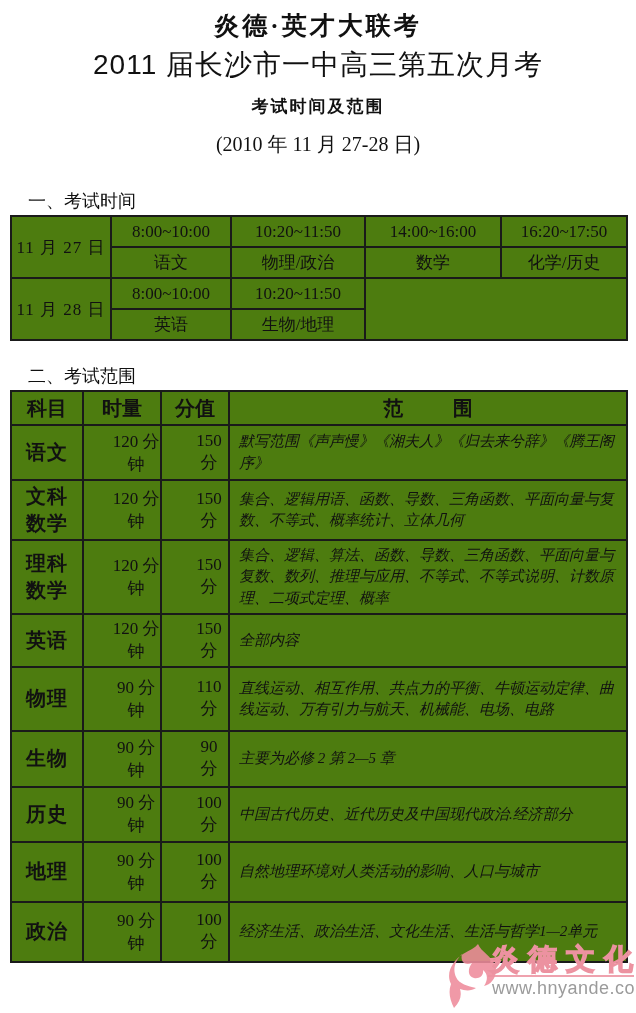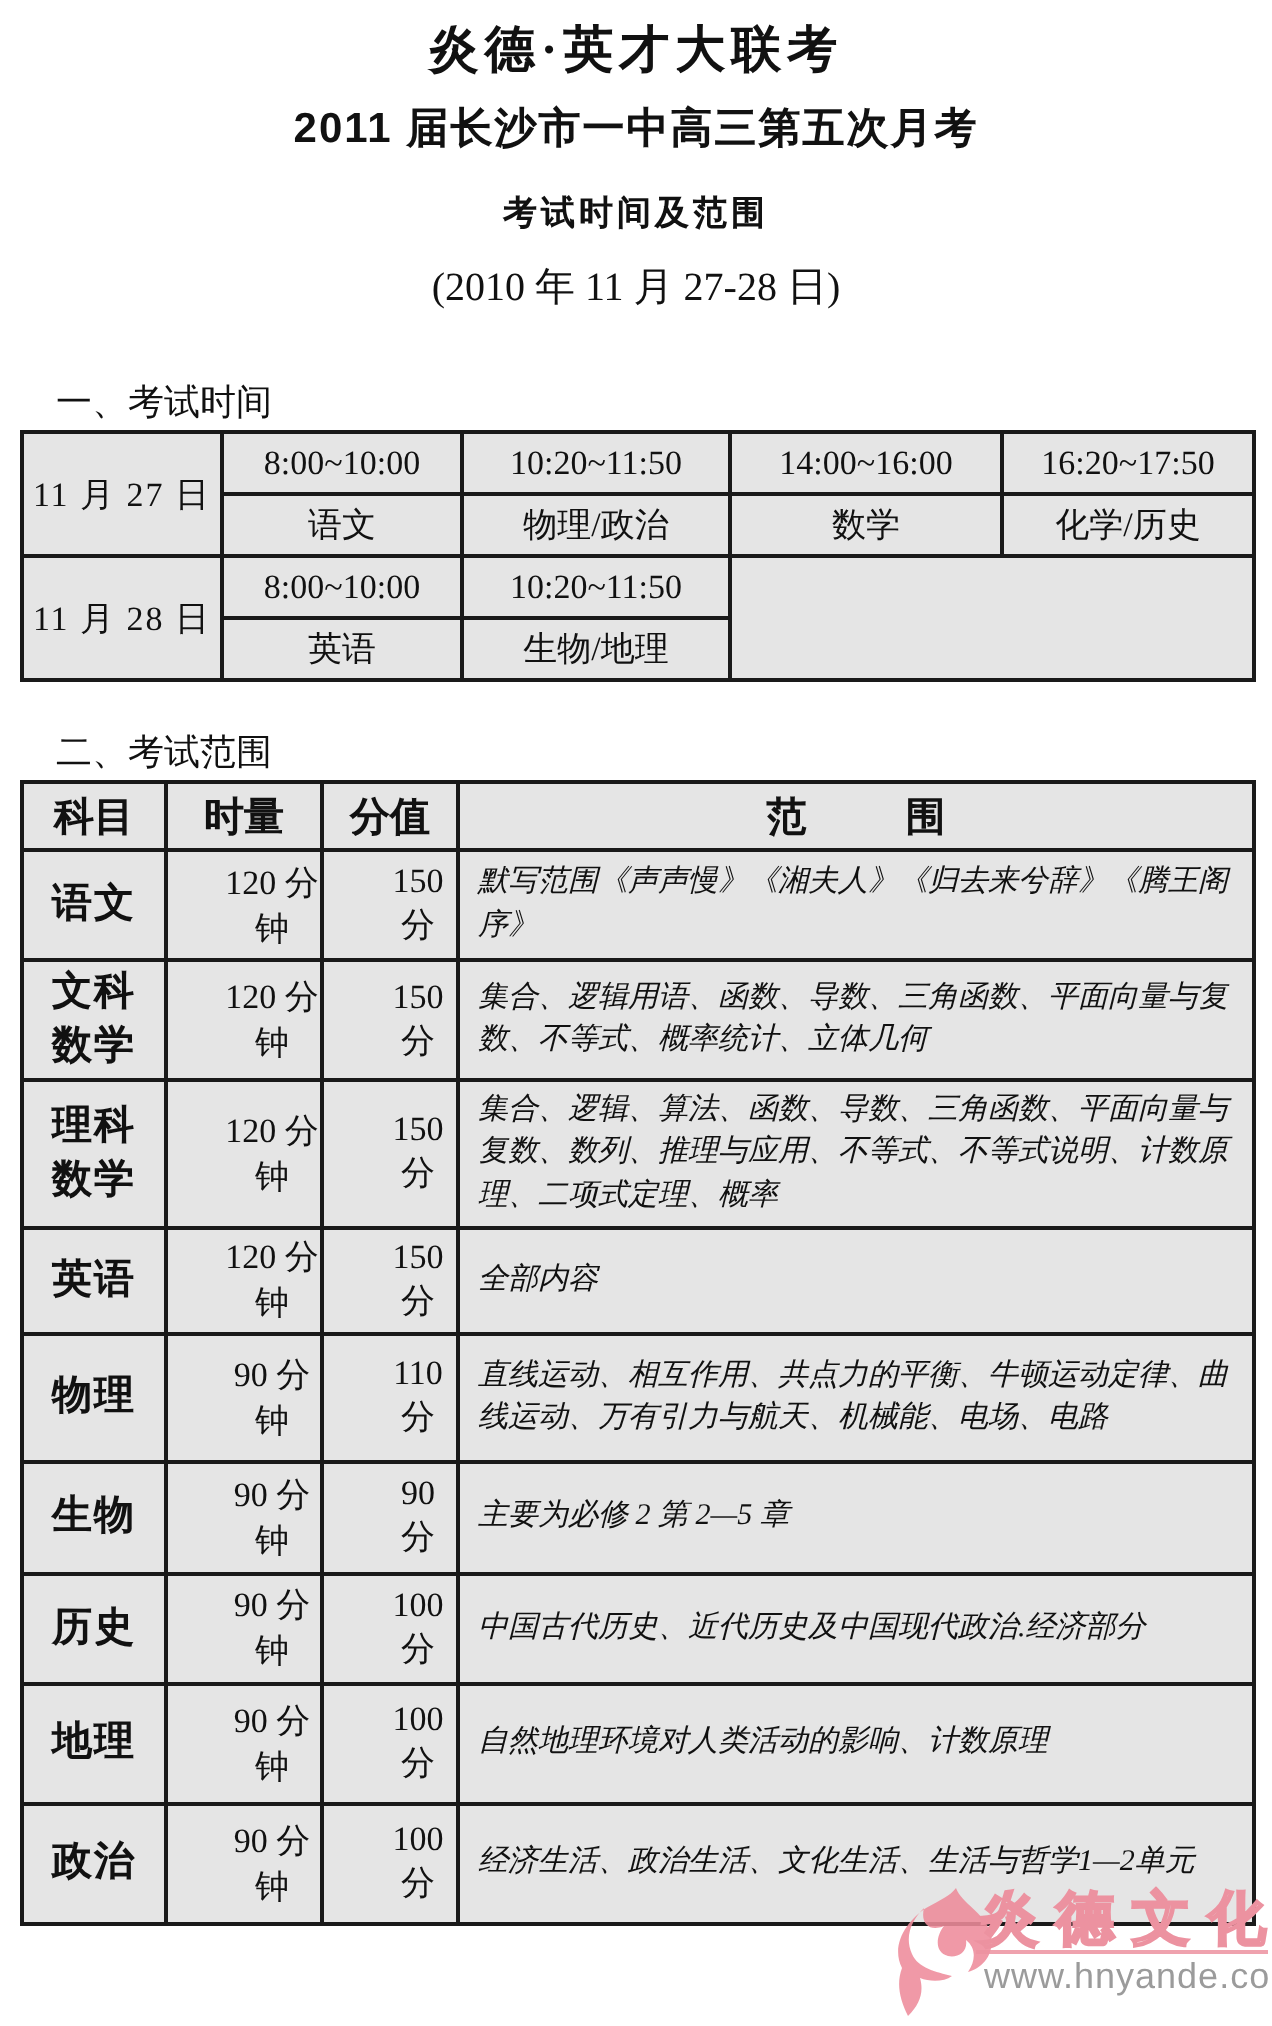--- a/index.html
+++ b/index.html
@@ -13,40 +13,40 @@
   .doc { padding-top: 10px; }
 
   
   .title-block { text-align: center; }
   .brand-title {
     font-size: 25px; font-weight: 700; letter-spacing: 3px;
     line-height: 32px;
   }
   .main-title {
     font-family: "Liberation Sans", "DejaVu Sans", sans-serif;
-    font-size: 21px; font-weight: 700; letter-spacing: 1px;
+    font-size: 28px; font-weight: 400; letter-spacing: 1px;
     line-height: 38px; margin-top: 4px;
   }
   .subtitle {
     font-size: 17px; font-weight: 600; letter-spacing: 2px;
     line-height: 30px; margin-top: 8px;
   }
   .date-range { font-size: 20px; line-height: 26px; margin-top: 9px; text-align: center; }
 
   .section-label {
     font-size: 18px; line-height: 22px;
     margin: 33px 0 3px 28px;
   }
   .section-label.second { margin-top: 24px; }
 
   
   table {
     border-collapse: collapse; table-layout: fixed;
     margin-left: 10px; width: 616px;
-    background: #e5e5e5;
+    background: #4d7c0f;
   }
   td, th { border: 2px solid #1a1a1a; text-align: center; vertical-align: middle; }
 
   
   .t1 td { height: 31px; font-size: 17px; }
   .t1 .date-cell { font-size: 17px; letter-spacing: 1px; }
 
   
   .t2 th {
     font-family: "Liberation Sans", "DejaVu Sans", sans-serif;
@@ -204,21 +204,21 @@
     <tr class="rh55">
       <td class="subj-cell">历史</td>
       <td class="dur-cell">90 分钟</td>
       <td class="score-cell">100 分</td>
       <td class="scope-cell">中国古代历史、近代历史及中国现代政治.经济部分</td>
     </tr>
     <tr class="rh60">
       <td class="subj-cell">地理</td>
       <td class="dur-cell">90 分钟</td>
       <td class="score-cell">100 分</td>
-      <td class="scope-cell">自然地理环境对人类活动的影响、计数原理</td>
+      <td class="scope-cell">自然地理环境对人类活动的影响、人口与城市</td>
     </tr>
     <tr class="rh60">
       <td class="subj-cell">政治</td>
       <td class="dur-cell">90 分钟</td>
       <td class="score-cell">100 分</td>
       <td class="scope-cell">经济生活、政治生活、文化生活、生活与哲学1—2单元</td>
     </tr>
   </tbody>
     </table>
 

